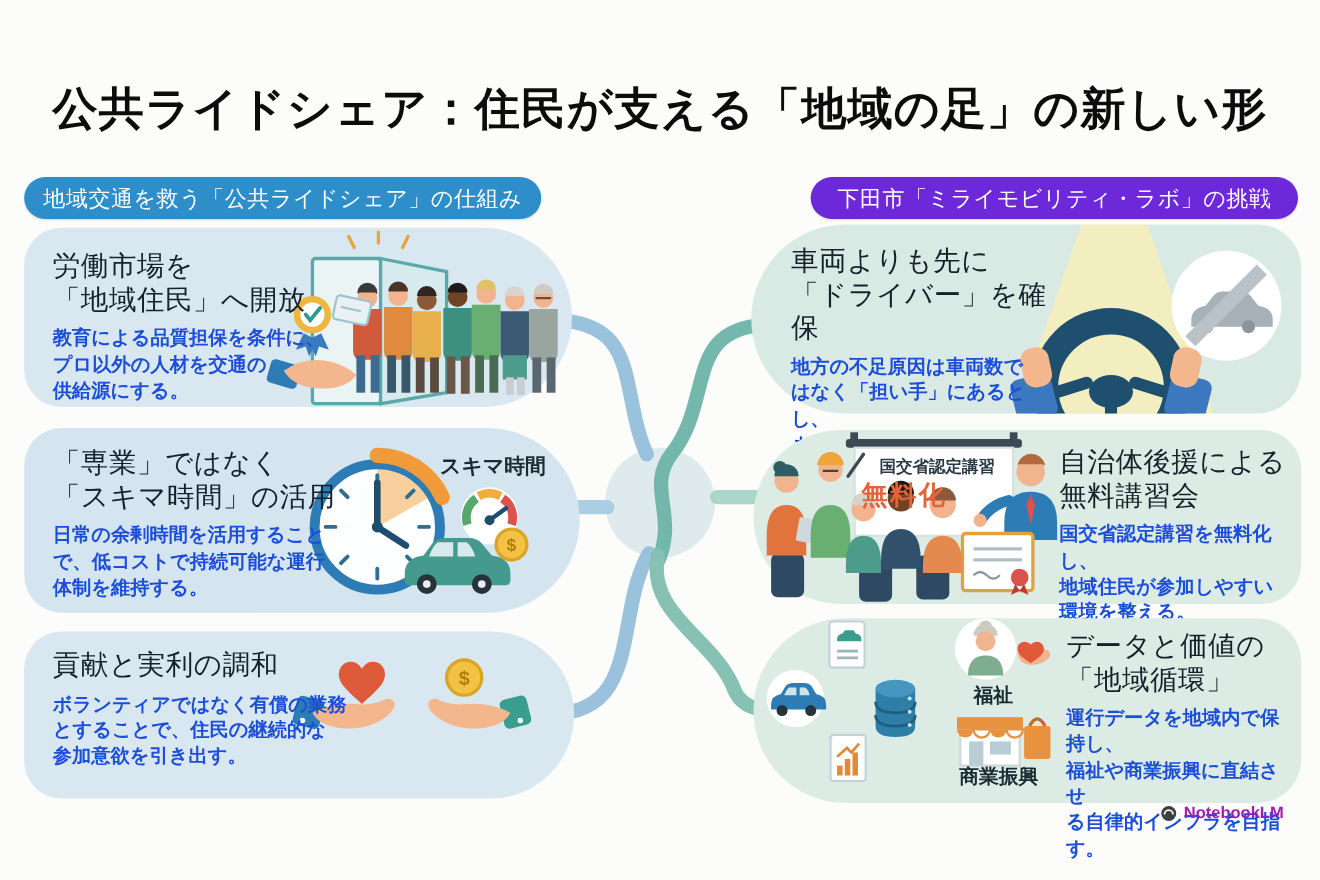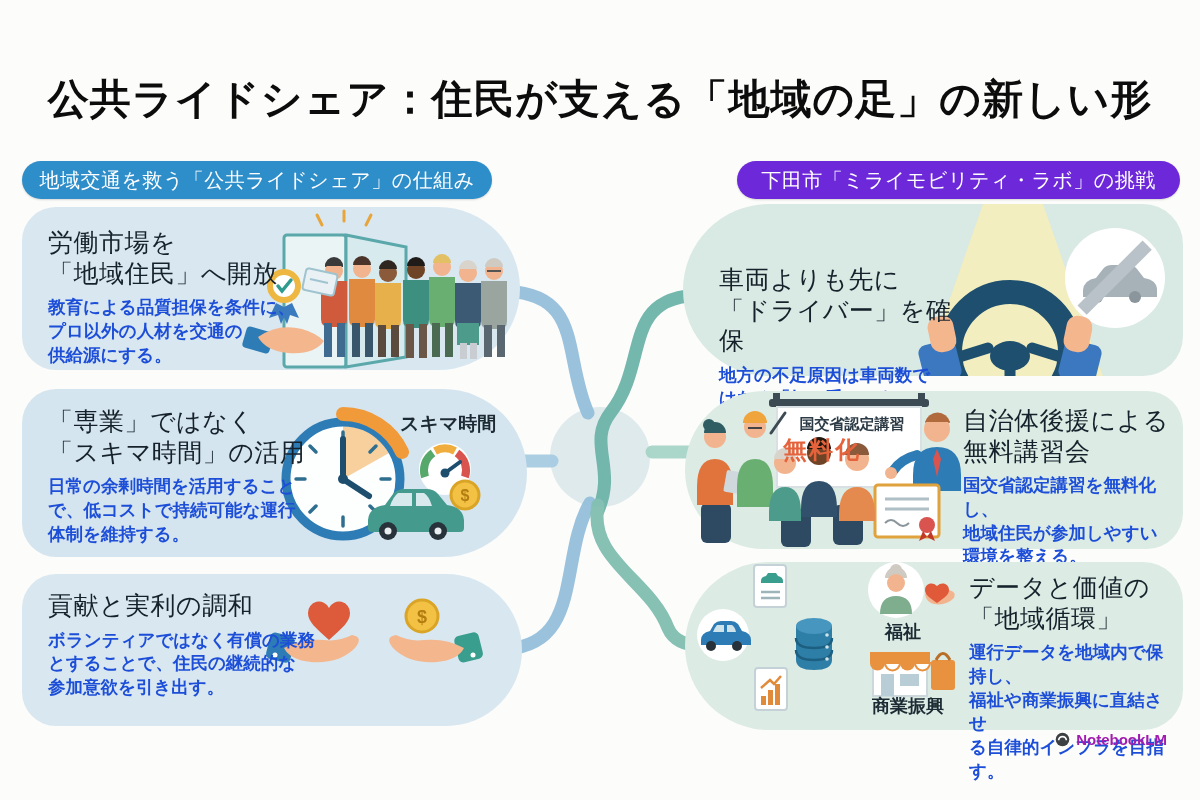--- a/index.html
+++ b/index.html
@@ -236,21 +236,21 @@
         <path d="M305 144 l-32 10 M349 144 l32 10 M327 166 v22" stroke="#1e4f6e" stroke-width="11" stroke-linecap="round"></path>
         <ellipse cx="327" cy="152" rx="20" ry="15" fill="#1e4f6e"></ellipse>
       </g>
       <g>
         <rect x="238" y="138" width="38" height="40" rx="8" fill="#3c78c0" transform="rotate(-14 257 158)"></rect>
         <rect x="246" y="112" width="26" height="36" rx="11" fill="#f4b68d" transform="rotate(-12 259 130)"></rect>
         <rect x="378" y="138" width="38" height="40" rx="8" fill="#3c78c0" transform="rotate(14 397 158)"></rect>
         <rect x="382" y="112" width="26" height="36" rx="11" fill="#f4b68d" transform="rotate(12 395 130)"></rect>
       </g>
     </svg>
-    <div class="txt" style="left:36px;top:18px;width:245px;margin-top:42px;">
+    <div class="txt" style="left:36px;top:18px;width:245px;">
       <div class="card-title">車両よりも先に
 「ドライバー」を確保</div>
       <div class="card-body">地方の不足原因は車両数で
 はなく「担い手」にあるとし、
 まず教育に特化する。</div>
     </div>
   </div>
 
   <div class="card card-r" style="left:685px;top:391px;width:498px;height:158px;border-radius:79px 36px 36px 79px;">
     <svg class="art" viewBox="0 0 498 158">

